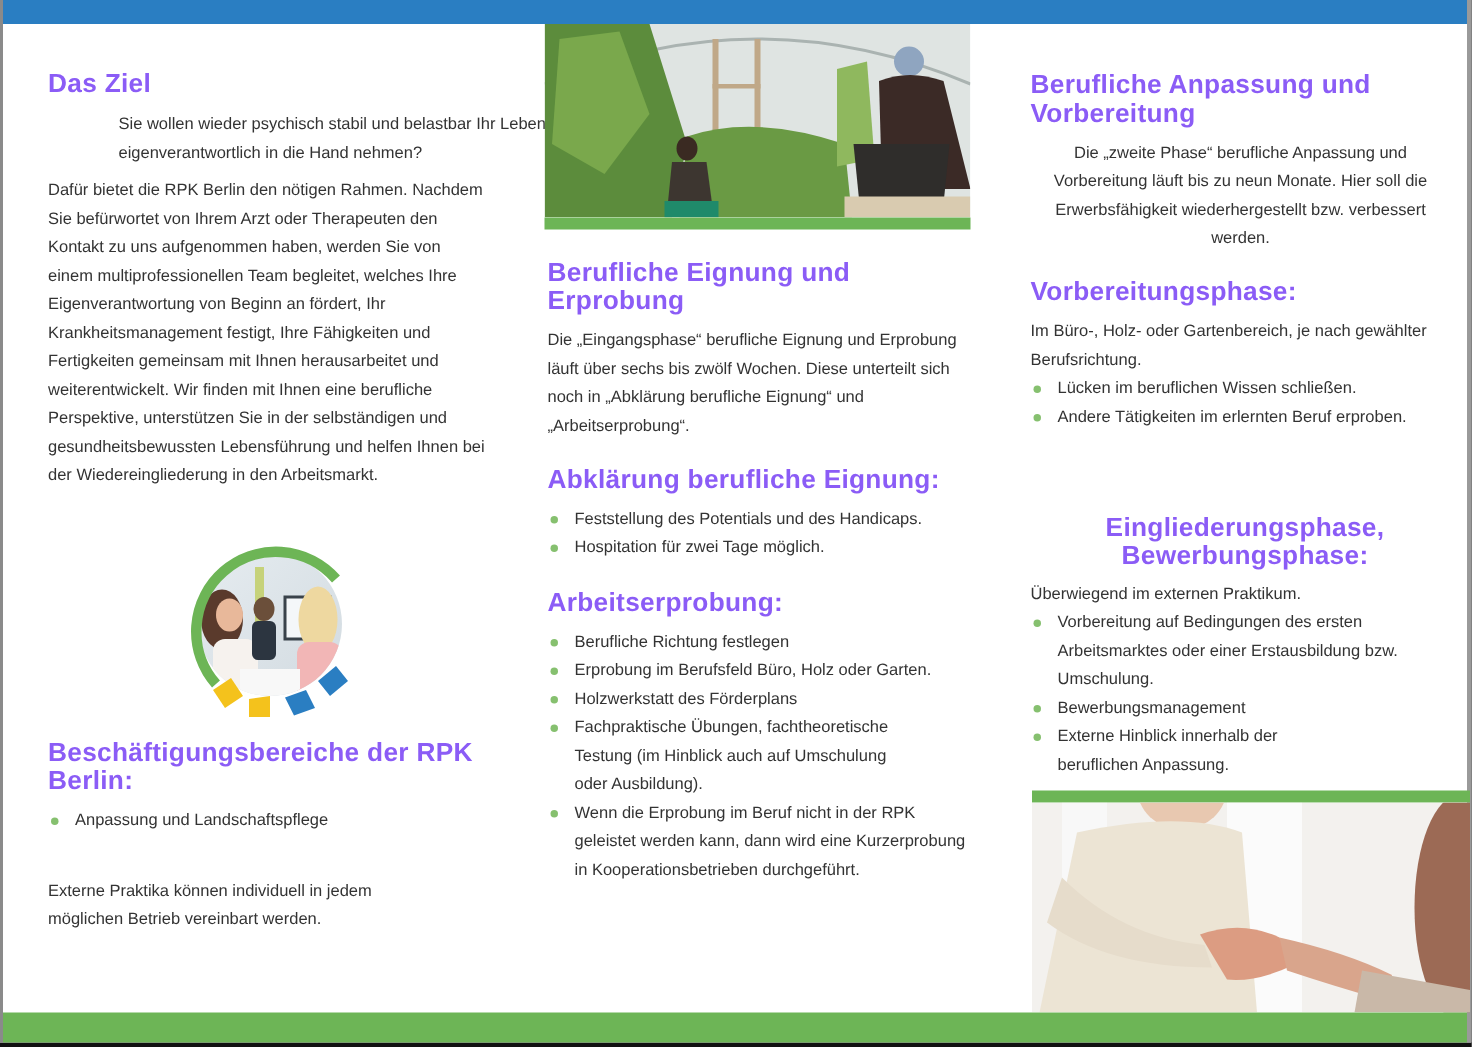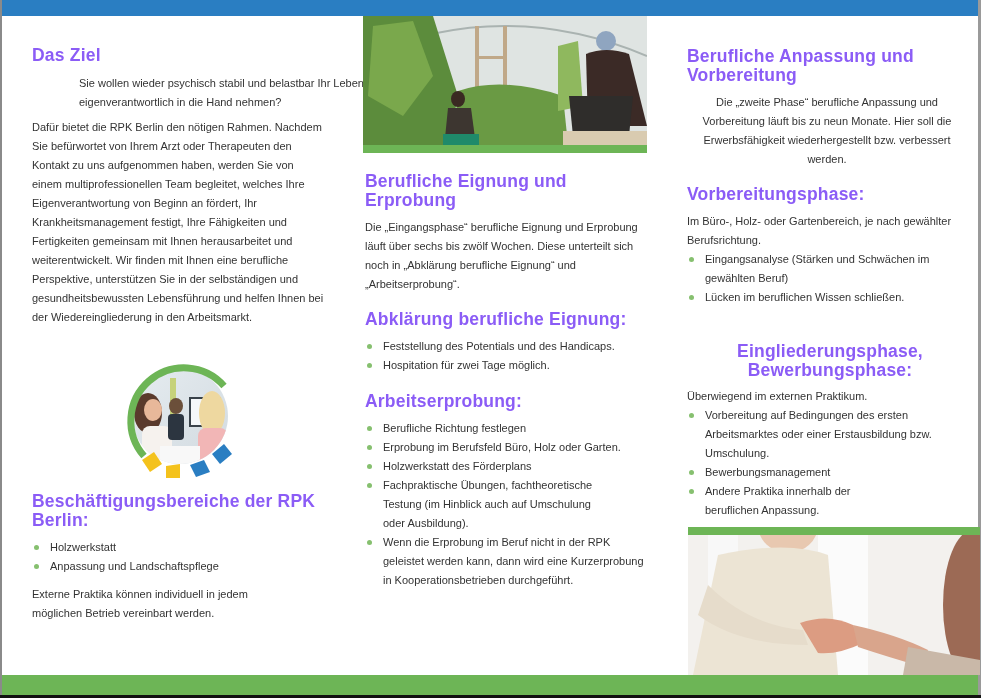--- a/index.html
+++ b/index.html
@@ -57,21 +57,20 @@
         <path d="M 24 98 A 52 52 0 1 1 104 28" fill="none" stroke="#6db556" stroke-width="7"></path>
         <polygon points="22,102 34,94 42,106 30,114" fill="#f4c21c"></polygon>
         <polygon points="46,108 60,106 60,120 46,120" fill="#f4c21c"></polygon>
         <polygon points="70,107 84,102 90,114 76,119" fill="#2a7ec2"></polygon>
         <polygon points="92,96 104,86 112,96 100,106" fill="#2a7ec2"></polygon>
       </svg>
     </div>
 
     <h2 style="position:absolute; top:492px; left:0; width:292px;">Beschäftigungsbereiche der RPK Berlin:</h2>
     <ul style="position:absolute; top:538px; left:0; width:292px;">
-      <li>Holzwerkstatt</li>
       <li>Anpassung und Landschaftspflege</li>
     </ul>
     <p style="position:absolute; top:585px; left:0; width:260px;">Externe Praktika können individuell in jedem möglichen Betrieb vereinbart werden.</p>
   </div>
 
   <div class="photo" style="left:361px; top:16px; width:284px; height:129px;">
     <svg width="284" height="129" viewBox="0 0 284 129">
       <rect width="284" height="129" fill="#dfe4e2"></rect>
       <path d="M 0 40 Q 142 -20 284 40" fill="none" stroke="#aab3b1" stroke-width="2"></path>
       <rect x="112" y="10" width="4" height="70" fill="#c0a888"></rect>
@@ -109,29 +108,29 @@
       <li>Wenn die Erprobung im Beruf nicht in der RPK geleistet werden kann, dann wird eine Kurzerprobung in Kooperationsbetrieben durchgeführt.</li>
     </ul>
   </div>
 
   <div class="col" style="left:685px; width:286px;">
     <h2 style="position:absolute; top:47px; left:0; width:286px;">Berufliche Anpassung und Vorbereitung</h2>
     <p style="position:absolute; top:93px; left:0; width:280px;text-align:center;">Die „zweite Phase“ berufliche Anpassung und Vorbereitung läuft bis zu neun Monate. Hier soll die Erwerbsfähigkeit wiederhergestellt bzw. verbessert werden.</p>
     <h2 style="position:absolute; top:185px; left:0; width:286px;">Vorbereitungsphase:</h2>
     <p style="position:absolute; top:212px; left:0; width:270px;">Im Büro-, Holz- oder Gartenbereich, je nach gewählter Berufsrichtung.</p>
     <ul style="position:absolute; top:250px; left:0; width:286px;">
-      <li style="width:280px;">Eingangsanalyse (Stärken und Schwächen im gewählten Beruf)</li>
       <li>Lücken im beruflichen Wissen schließen.</li>
+      <li>Andere Tätigkeiten im erlernten Beruf erproben.</li>
     </ul>
     <h2 style="position:absolute; top:342px; left:0; width:286px;text-align:center;">Eingliederungsphase, Bewerbungsphase:</h2>
     <p style="position:absolute; top:387px; left:0; width:286px;">Überwiegend im externen Praktikum.</p>
     <ul style="position:absolute; top:406px; left:0; width:260px;">
       <li style="width:250px;">Vorbereitung auf Bedingungen des ersten Arbeitsmarktes oder einer Erstausbildung bzw. Umschulung.</li>
       <li>Bewerbungsmanagement</li>
-      <li style="width:210px;">Andere Praktika innerhalb der beruflichen Anpassung.</li>
+      <li style="width:210px;">Externe Hinblick innerhalb der beruflichen Anpassung.</li>
     </ul>
   </div>
 
   <div class="greenline" style="left:686px; top:527px; width:292px; height:8px;"></div>
   <div class="photo" style="left:686px; top:535px; width:292px; height:140px;">
     <svg width="292" height="140" viewBox="0 0 292 140">
       <rect width="292" height="140" fill="#f3f1ee"></rect>
       <rect x="20" y="0" width="30" height="140" fill="#f8f8f8"></rect>
       <rect x="130" y="0" width="50" height="140" fill="#fbfbfb"></rect>
       <ellipse cx="285" cy="70" rx="30" ry="75" fill="#9c6a55"></ellipse>

